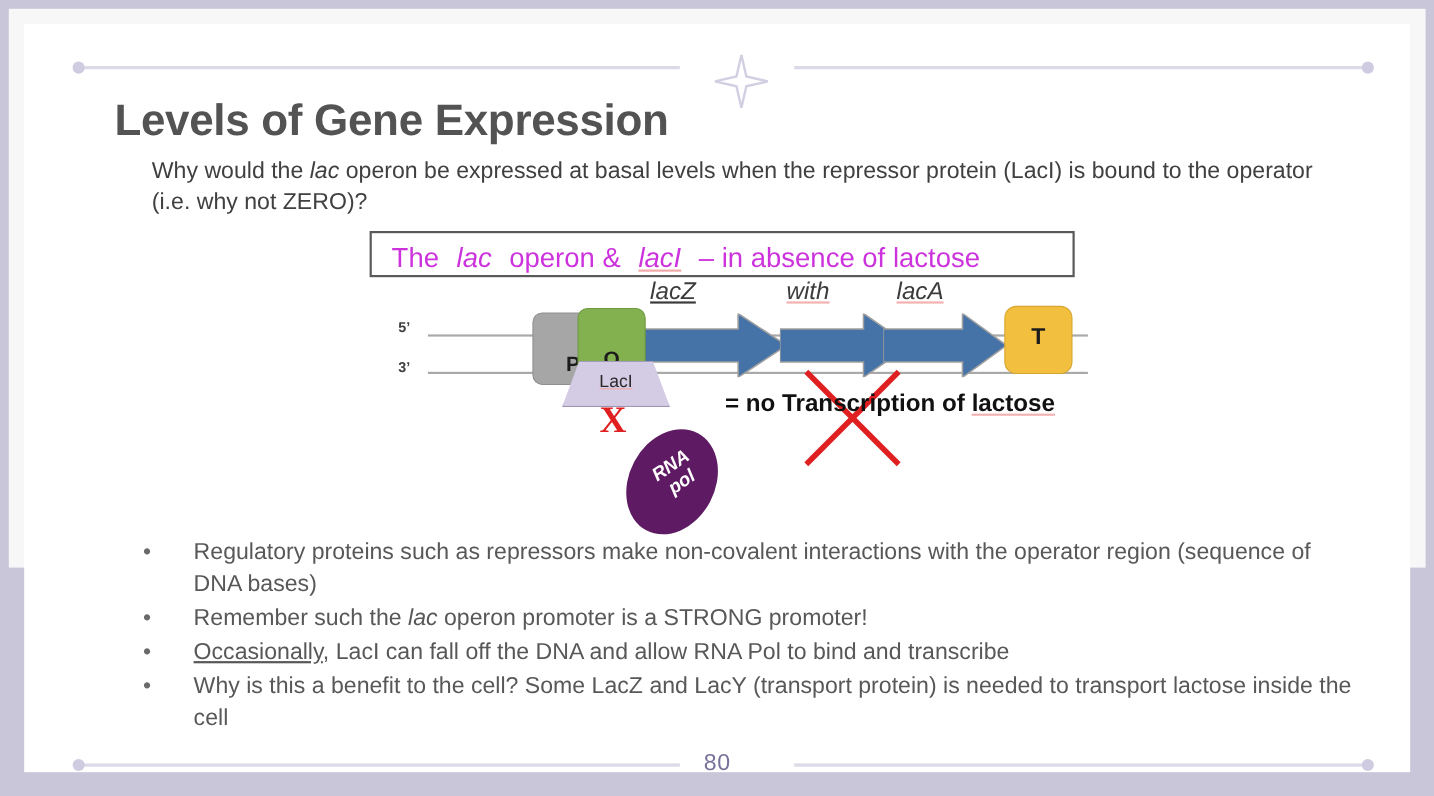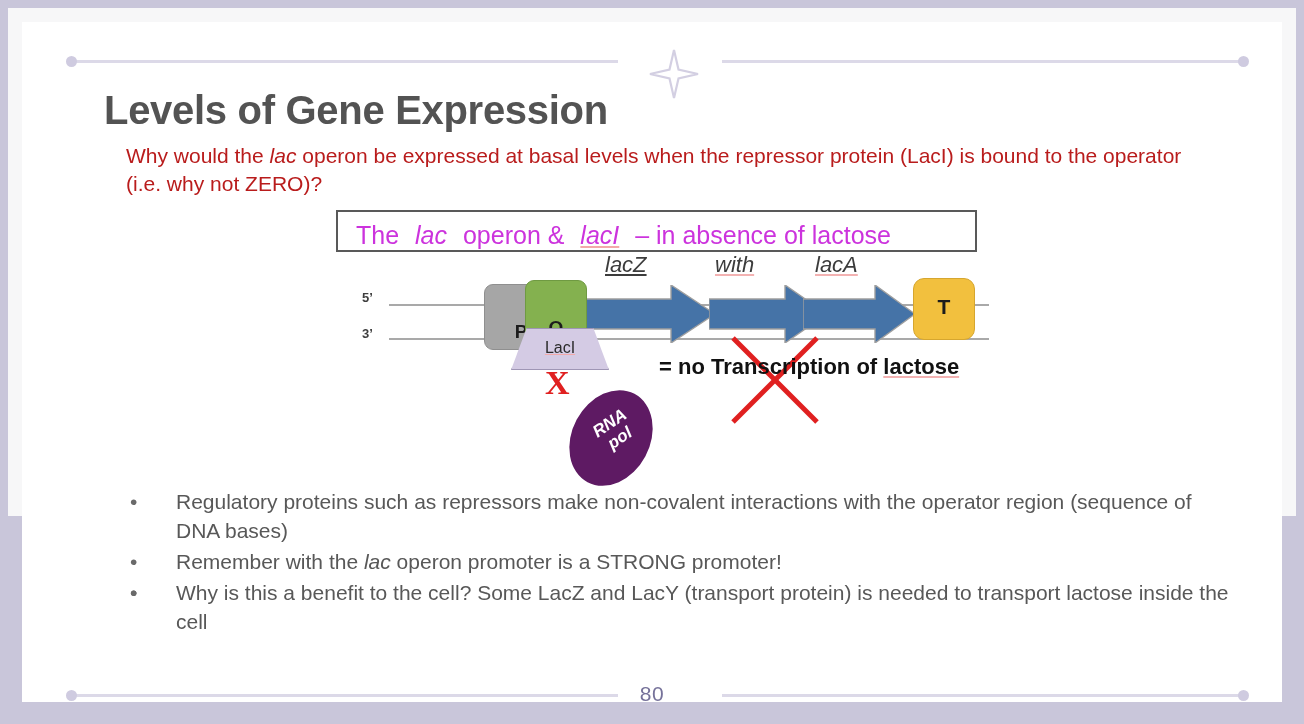--- a/index.html
+++ b/index.html
@@ -47,22 +47,22 @@
 
   
   .title{
     position:absolute;left:82px;top:66px;
     font-size:40px;font-weight:bold;color:#535353;
     letter-spacing:-0.3px;
   }
 
   
   .intro{
-    position:absolute;left:104px;top:120px;width:1090px;
-    font-size:21px;line-height:1.34;color:#b91c1c;
+    position:absolute;left:116px;top:120px;width:1090px;
+    font-size:21px;line-height:1.34;color:#404040;
   }
   .intro i{font-style:italic;}
 
   
   .figure{
     position:absolute;left:307px;top:180px;
     width:686px;height:278px;background:#ffffff;
   }
   .fig-banner{
     position:absolute;left:7px;top:8px;width:637px;height:38px;
@@ -199,21 +199,21 @@
         <svg class="arrow" style="left:246px;top:83px;" width="140" height="58" viewBox="0 0 140 58">
           <path d="M0 14 H96 V0 L140 29 L96 58 V44 H0 Z" fill="#4573a7" stroke="#9f9f9f" stroke-width="1.4"></path>
         </svg>
         <svg class="arrow" style="left:380px;top:83px;" width="118" height="58" viewBox="0 0 118 58">
           <path d="M0 14 H76 V0 L118 29 L76 58 V44 H0 Z" fill="#4573a7" stroke="#9f9f9f" stroke-width="1.4"></path>
         </svg>
         <svg class="arrow" style="left:474px;top:83px;" width="112" height="58" viewBox="0 0 112 58">
           <path d="M0 14 H72 V0 L112 29 L72 58 V44 H0 Z" fill="#4573a7" stroke="#9f9f9f" stroke-width="1.4"></path>
         </svg>
 
-        <div class="gene-label" style="left:276px;top:50px;text-decoration:underline;">lacZ</div>
+        <div class="gene-label" style="left:262px;top:50px;text-decoration:underline;">lacZ</div>
         <div class="gene-label" style="left:386px;top:50px;">with</div>
         <div class="gene-label" style="left:486px;top:50px;">lacA</div>
 
         <div class="box-p">
           <div class="lbl">P</div>
         </div>
         <div class="box-o">
           <div class="lbl">O</div>
         </div>
         <div class="laci">
@@ -243,24 +243,25 @@
         </div>
       </div>
 
       <div class="bullets">
         <div class="bullet">
           <span class="dot">•</span>
           <span><span>Regulatory proteins such as repressors make non-covalent interactions with the operator region (sequence of DNA bases)</span></span>
         </div>
         <div class="bullet">
           <span class="dot">•</span>
-          <span><span>Remember with the </span><i>lac</i><span> operon promoter is a STRONG promoter!</span></span>
-        </div>
-        <div class="bullet">
-          <span class="dot">•</span>
+          <span><span>Remember such the </span><i>lac</i><span> operon promoter is a STRONG promoter!</span></span>
+        </div>
+        <div class="bullet">
+          <span class="dot">•</span>
+          <span><u>Occasionally</u><span>, LacI can fall off the DNA and allow RNA Pol to bind and transcribe</span></span>
         </div>
         <div class="bullet">
           <span class="dot">•</span>
           <span><span>Why is this a benefit to the cell?  Some LacZ and LacY (transport protein) is needed to transport lactose inside the cell</span></span>
         </div>
       </div>
 
       <div class="rule" style="left:48px;top:672px;width:548px;"></div>
       <div class="rule-dot" style="left:44px;top:668px;"></div>
       <div class="rule" style="left:700px;top:672px;width:524px;"></div>

